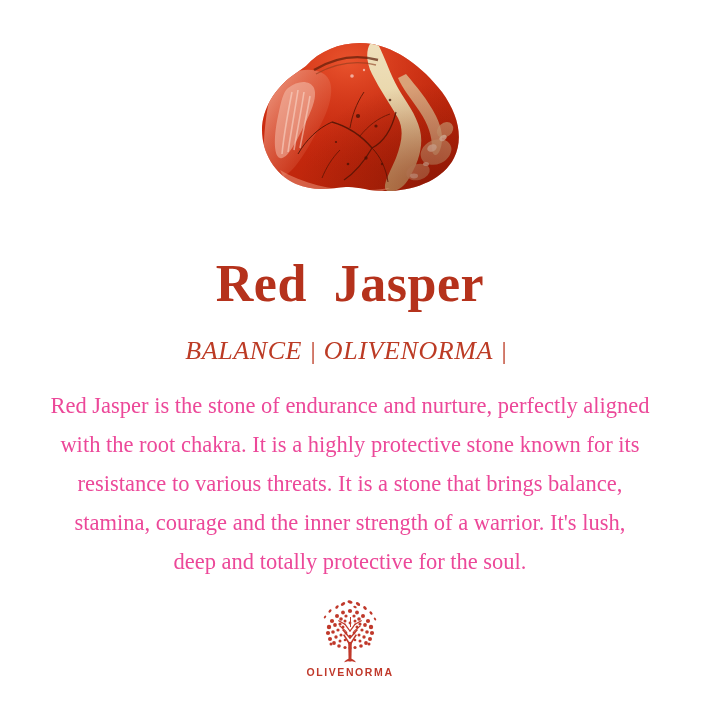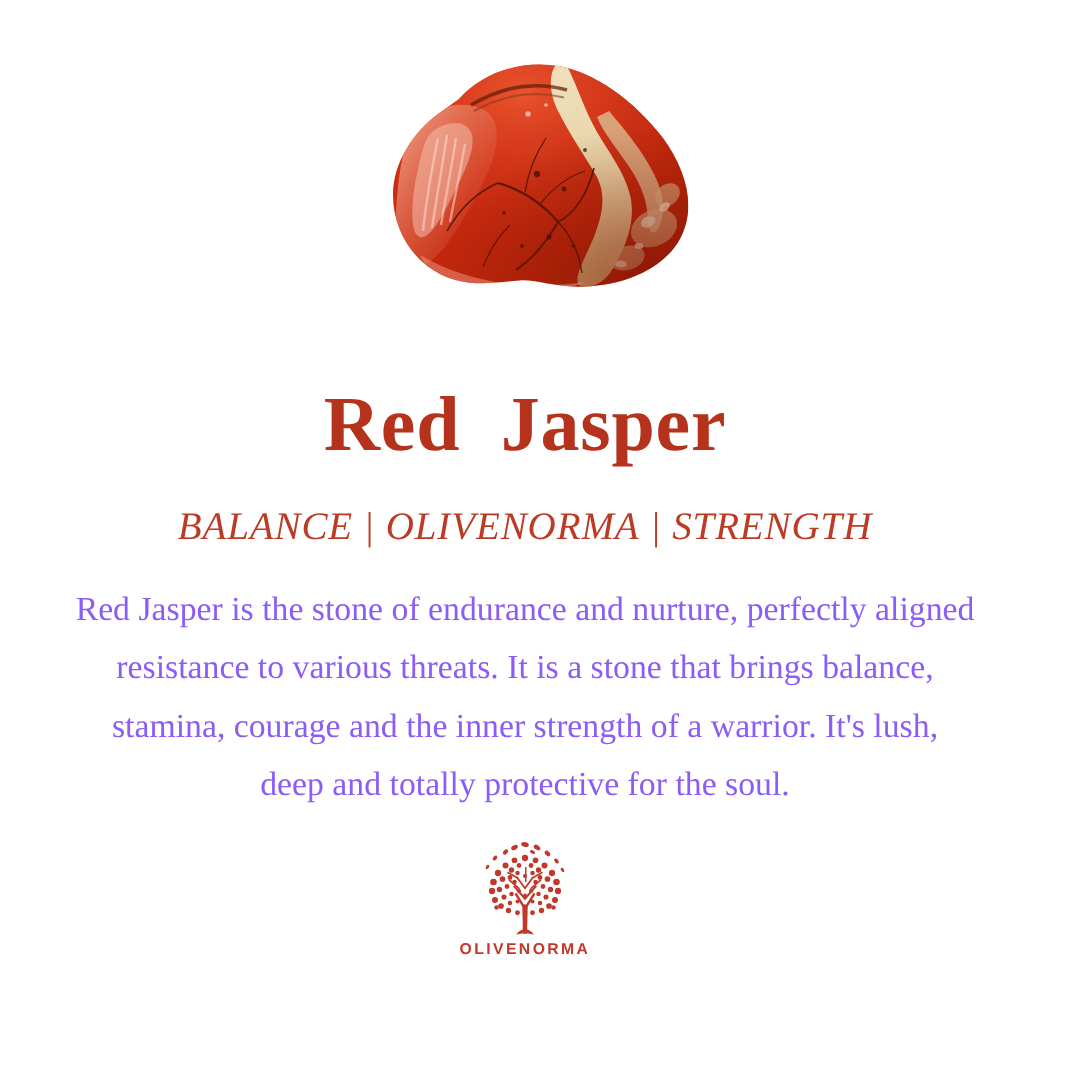--- a/index.html
+++ b/index.html
@@ -69,21 +69,21 @@
   }
 
   
   .body-copy {
     width: 700px;
     margin: 22px 0 0 0;
     text-align: center;
     font-family: "Liberation Serif", serif;
     font-size: 22.5px;
     line-height: 39px;
-    color: #8b5cf6;
+    color: #ec4899;
   }
   .body-copy .line {
     display: block;
     white-space: nowrap;
   }
 
   
   .logo {
     margin-top: 18px;
     display: flex;
@@ -230,25 +230,25 @@
     </svg>
   </div>
 
   <div class="title">Red  Jasper</div>
 
   <div class="subtitle">
     <span>BALANCE</span>
     <span class="sep">|</span>
     <span>OLIVENORMA</span>
     <span class="sep">|</span>
-    <span>STRENGTH</span>
   </div>
 
   <div class="body-copy">
     <span class="line">Red Jasper is the stone of endurance and nurture, perfectly aligned</span>
+    <span class="line">with the root chakra. It is a highly protective stone known for its</span>
     <span class="line">resistance to various threats. It is a stone that brings balance,</span>
     <span class="line">stamina, courage and the inner strength of a warrior. It's lush,</span>
     <span class="line">deep and totally protective for the soul.</span>
   </div>
 
   <div class="logo">
     <svg class="logo-mark" width="74" height="66" viewBox="0 0 74 66">
       <g fill="#C0392B">
 
         <path d="M35.6 62.5 L35.2 44 L38.8 44 L38.4 62.5 Z"></path>

